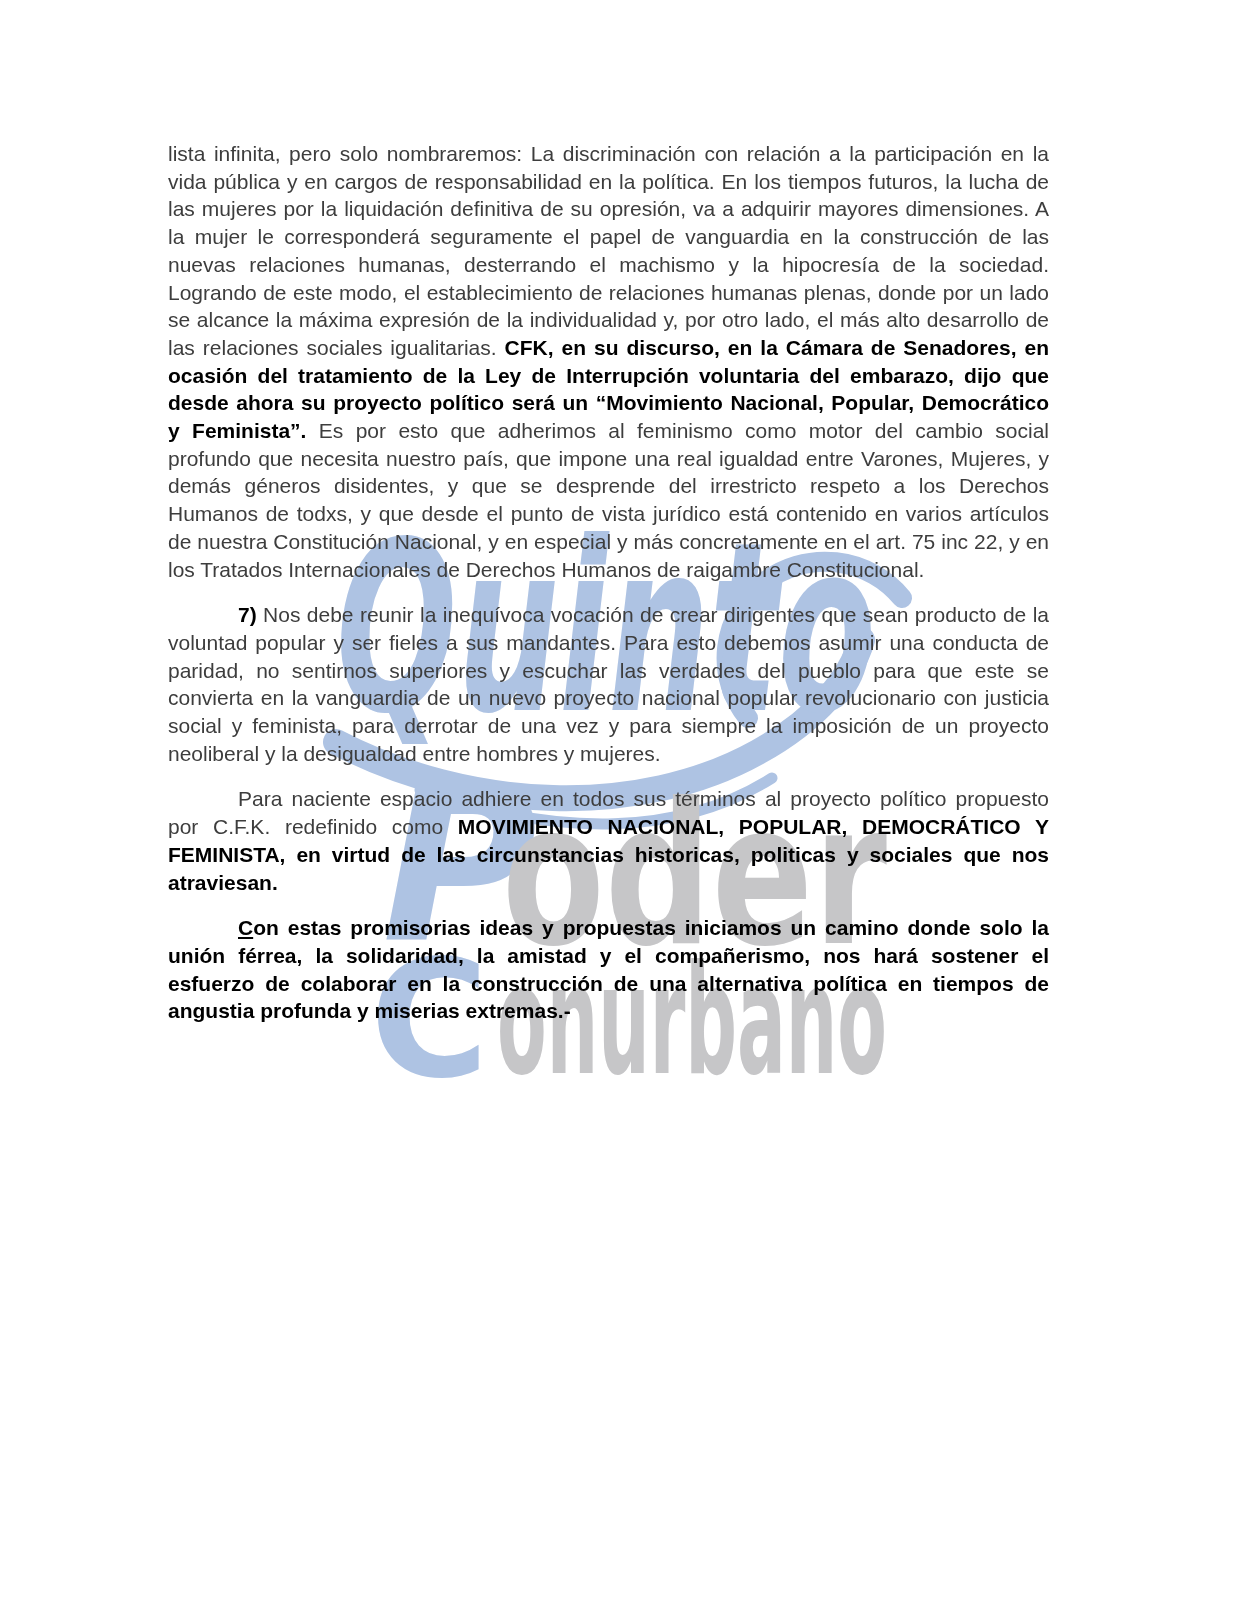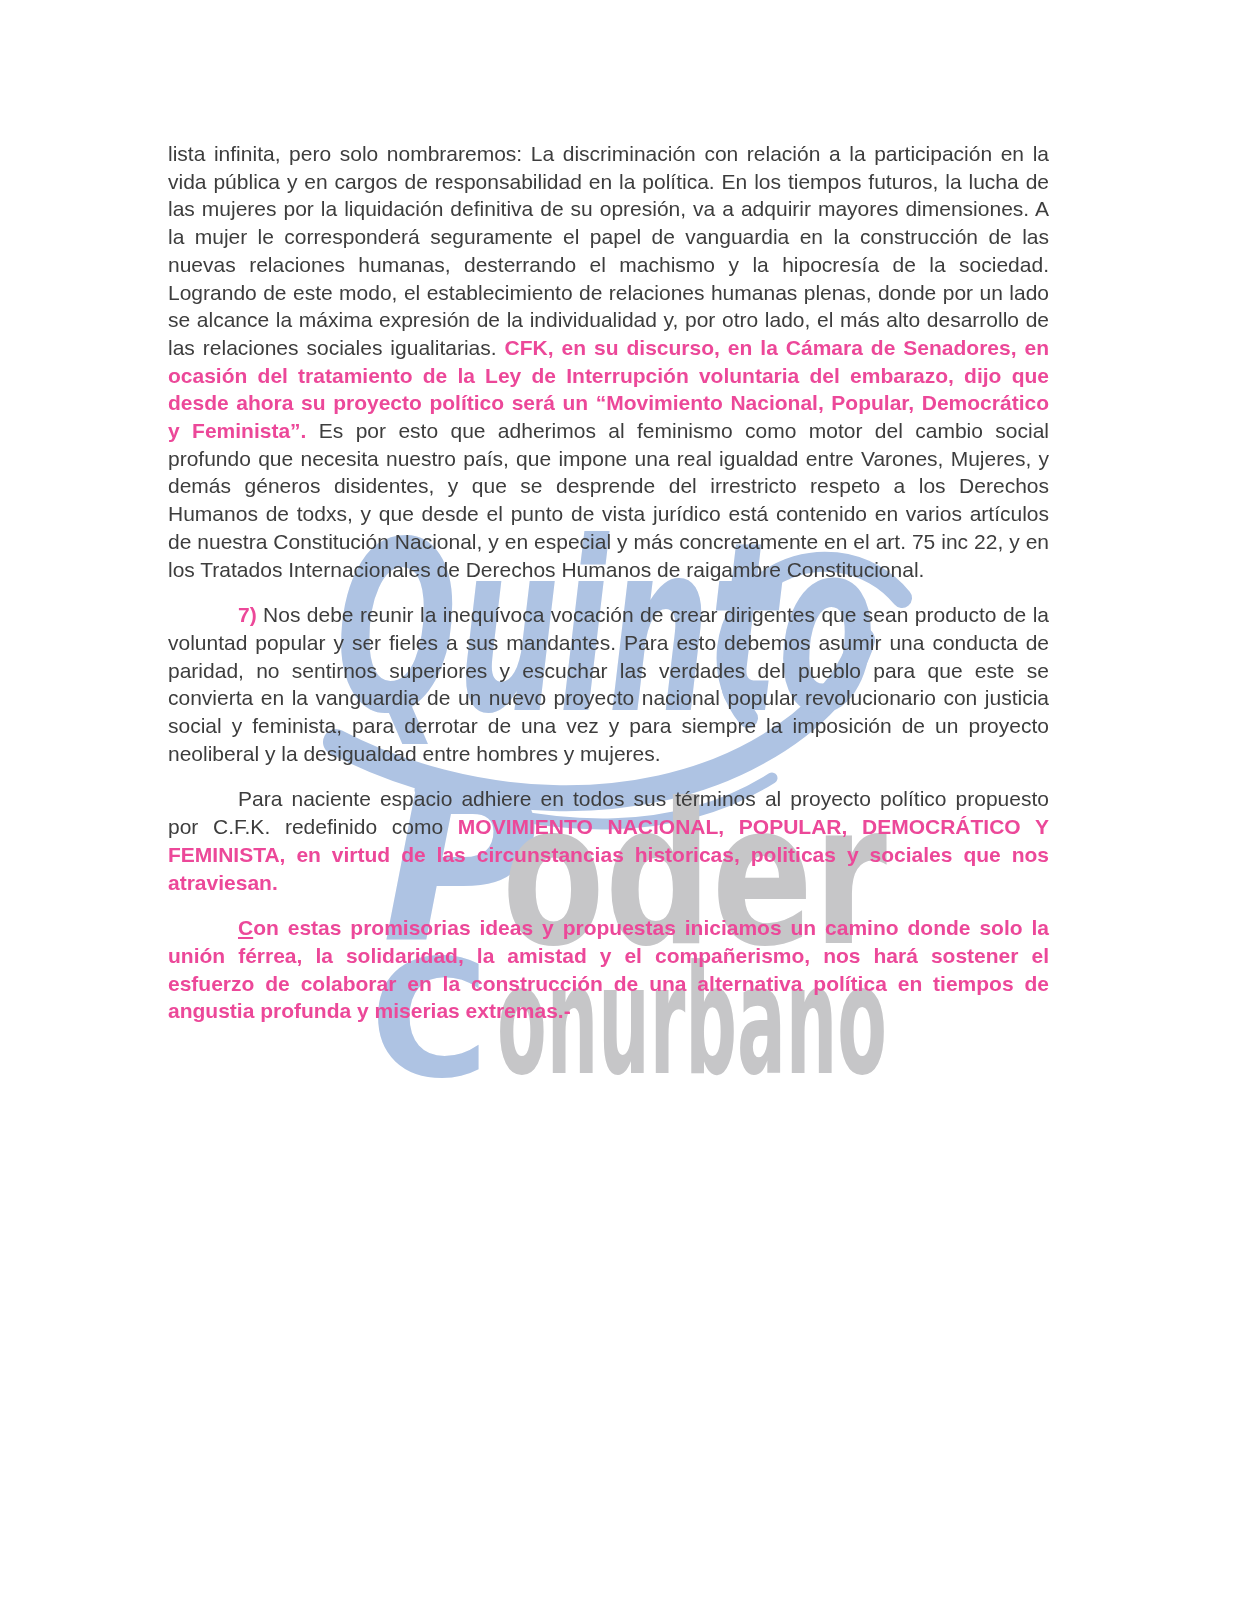--- a/index.html
+++ b/index.html
@@ -30,21 +30,21 @@
     text-align: justify;
   }
   .content p { margin: 0 0 18px 0; }
   .content p.indent { text-indent: 70px; }
   .content p.date-line {
     text-align: left;
     text-indent: 0;
     margin-left: 362px;
     margin-top: 22px;
   }
-  .b { font-weight: bold; color: #ec4899; }
+  .b { font-weight: bold; color: #000000; }
   .u { text-decoration: underline; }
 </style>
 </head>
 <body>
 
 <div class="page">
 
   <svg class="wm" width="1237" height="1600" viewBox="0 0 1237 1600" aria-hidden="true">
 
     <path d="M 336 742 C 470 812 640 818 758 752 C 816 720 850 680 862 640" fill="none" stroke-width="26" stroke-linecap="round" stroke="#aec3e3"></path>

